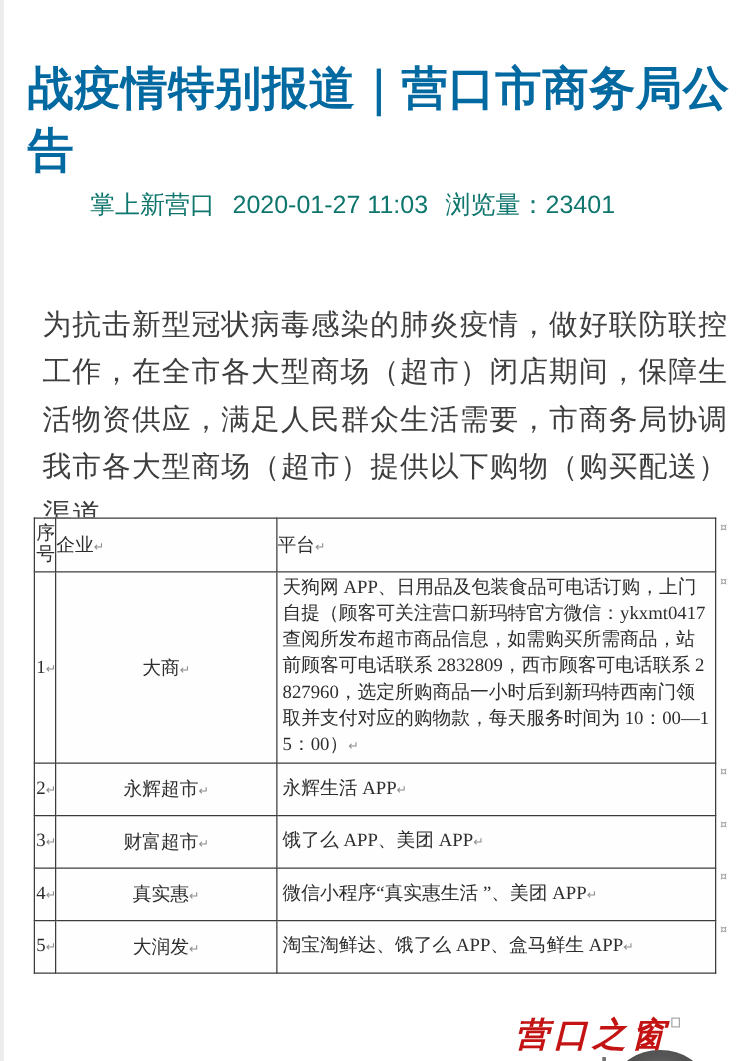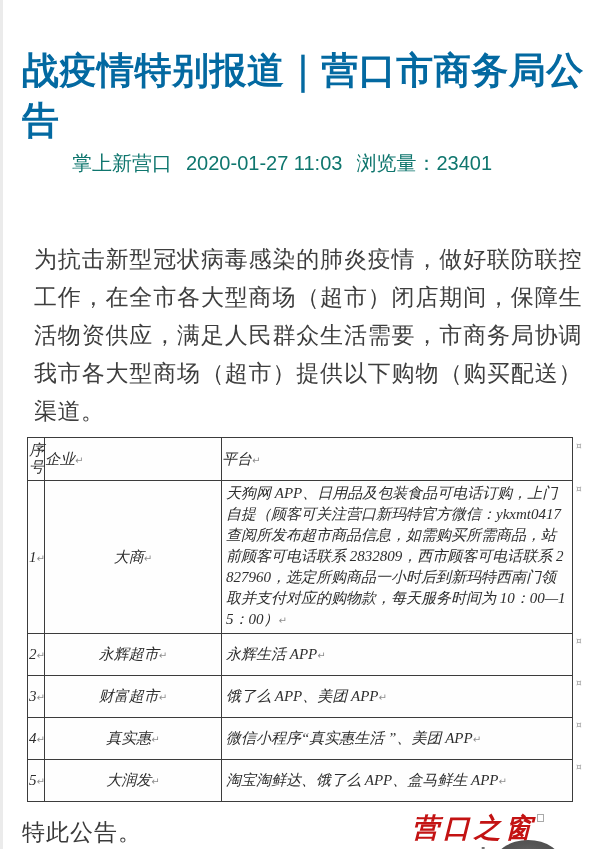--- a/index.html
+++ b/index.html
@@ -22,22 +22,22 @@
     position: absolute; left: 24px; top: 150px;
     font-size: 20px; color: #0f766e; white-space: nowrap; margin-left: 48px;
   }
   .meta .gap { display: inline-block; width: 14px; }
   .body-text {
     position: absolute; left: 34px; top: 240px; width: 548px;
     font-size: 23px; line-height: 38px; color: #3e3e3e;
     text-align: justify; word-break: break-all; letter-spacing: 0.5px;
   }
   .table-wrap {
-    position: absolute; left: 27px; top: 437px; width: 520px;
-    font-family: "Liberation Serif", "DejaVu Serif", serif; color: #2d2d2d; font-style: italic;
+    position: absolute; left: 27px; top: 414px; width: 520px;
+    font-family: "Liberation Serif", "DejaVu Serif", serif; color: #2d2d2d;
   }
   table.platforms {
     border-collapse: collapse; width: 546px; table-layout: fixed;
     background: #fefefe;
   }
   table.platforms td, table.platforms th {
     border: 1px solid #3c3c3c; font-weight: normal;
     font-size: 15px; vertical-align: middle;
   }
   .c-no { width: 17px; }
@@ -139,21 +139,20 @@
     <div class="row-marks">
       <span class="rm0">¤</span>
       <span class="rm1">¤</span>
       <span class="rm2">¤</span>
       <span class="rm3">¤</span>
       <span class="rm4">¤</span>
       <span class="rm5">¤</span>
     </div>
   </div>
 
-  <p class="closing">特此公告。</p>
 
   <div class="watermark">
     <div class="wm-logo"><span>营口之窗</span><span class="seal-mark"></span></div>
     <div class="wm-url">www.ykwin.com</div>
   </div>
 
   <div class="stamp-circle"></div>
 </div>
 
 </body></html>

